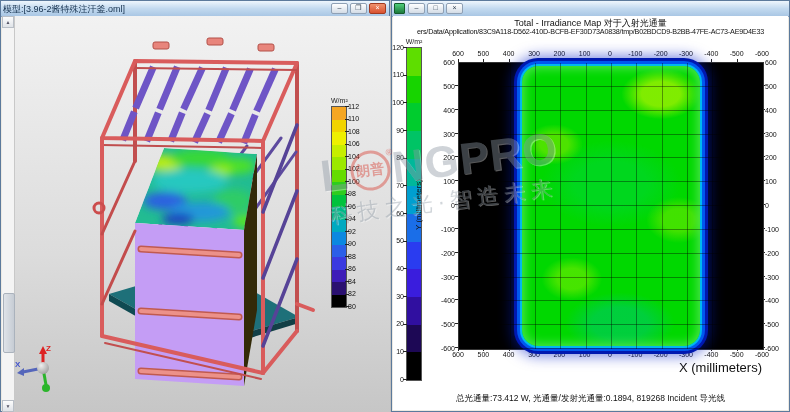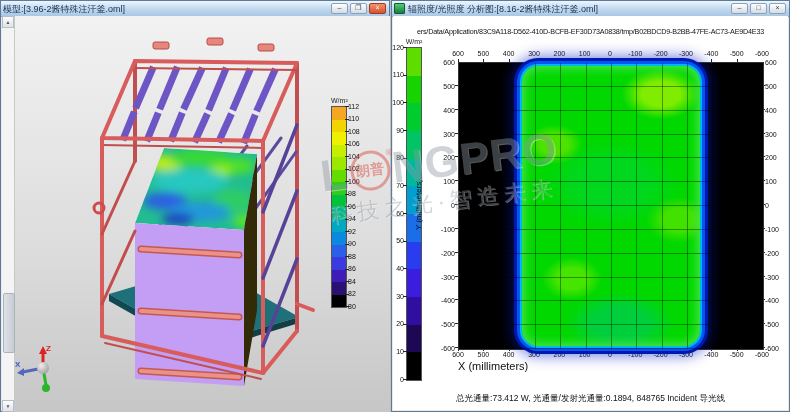--- a/index.html
+++ b/index.html
@@ -56,21 +56,21 @@
   #map-annotation{position:absolute;left:138px;top:116px;font-size:28px;letter-spacing:5px;font-weight:normal}
   .tickstrip{position:absolute;background-repeat:repeat}
   .tickstrip.h{height:3px;width:304px;background-image:repeating-linear-gradient(90deg,#222 0 1px,transparent 1px 25.333px)}
   .tickstrip.v{width:3px;height:286px;background-image:repeating-linear-gradient(0deg,#222 0 1px,transparent 1px 23.833px)}
   .xaxis{position:absolute;left:65px;width:304px;height:8px;font-size:7px;color:#111}
   .xaxis .tick-label{position:absolute;top:0;white-space:nowrap}
   .yaxis{position:absolute;top:46px;height:286px;width:26px;font-size:7px;color:#111}
   .yaxis .tick-label{position:absolute;left:0;width:100%;line-height:7px}
   .yaxis.left{left:36px;text-align:right}
   .yaxis.right{left:372px;text-align:left}
-  #x-title{top:344px;font-size:11px;left:65px;width:304px;text-align:left;position:absolute;color:#111}
+  #x-title{top:344px;font-size:13px;left:65px;width:304px;text-align:right;position:absolute;color:#111}
   #y-title{position:absolute;left:20px;top:46px;height:286px;width:10px;display:flex;align-items:center;justify-content:center;
            font-size:8px;color:#111;writing-mode:vertical-rl;transform:rotate(180deg)}
   #stats1{top:366px;font-size:8.5px}
   #stats2{top:377px;font-size:8.5px}
   
   #watermark{position:absolute;left:276px;top:140px;width:330px;z-index:60;opacity:.42;transform:rotate(-7deg);pointer-events:none}
   .wm-row1{display:flex;align-items:center;justify-content:center;gap:2px}
   .wm-letters{font-size:44px;font-weight:bold;color:#8e99a4;letter-spacing:1px;line-height:44px;
               text-shadow:1px 1px 0 rgba(255,255,255,.85)}
   .wm-badge{position:relative;width:40px;height:40px;border:3px solid #d93a2e;border-radius:50%;display:flex;
@@ -273,29 +273,29 @@
             <div class="cb-lab" style="top: 196.5px;">80</div>
             <div class="cb-tick" style="top: 200px;"></div>
           </div>
       </div>
     </div>
   </div>
 
   <div class="window" style="left:391px;top:0;width:399px;height:412px">
     <div class="titlebar">
       <div class="app-icon"></div>
-      <div class="title-text">辐照度/光照度 分析图:[8.16-2酱特殊注汗釜.oml]</div>
       <div class="btn-group">
         <div class="win-btn">–</div>
         <div class="win-btn">□</div>
         <div class="win-btn">×</div>
       </div>
     </div>
 
     <div id="right-content">
+      <div id="hdr1" class="center-line">Total - Irradiance Map 对于入射光通量</div>
       <div id="hdr2" class="center-line">ers/Data/Application/83C9A118-D562-410D-BCFB-EF30D73A0838/tmp/B02BDCD9-B2BB-47FE-AC73-AE9D4E33</div>
 
       <div id="right-cb" class="colorbar" style="left:13px;top:31px;width:16px">
         <div class="cb-title" style="position:absolute;top:-9px;left:-6px;width:28px">W/m²</div>
         <div class="cb-wrap">
           <div class="cb-bar">
               <div style="height: 27.67px; background: rgb(94, 222, 0);"></div>
               <div style="height: 27.67px; background: rgb(23, 212, 0);"></div>
               <div style="height: 27.67px; background: rgb(0, 204, 46);"></div>
               <div style="height: 27.67px; background: rgb(0, 196, 101);"></div>
@@ -405,21 +405,21 @@
       <div class="tickstrip h" style="left:65px;top:43px"></div>
       <div class="tickstrip h" style="left:65px;top:332px"></div>
       <div class="tickstrip v" style="left:62px;top:46px"></div>
       <div class="tickstrip v" style="left:369px;top:46px"></div>
 
       <div id="plot">
         <div id="blob"></div>
         <div id="grid"></div>
       </div>
 
-      <div id="stats2" class="center-line">总光通量:73.412 W, 光通量/发射光通量:0.1894, 848765 Incident 导光线</div>
+      <div id="stats2" class="center-line">总光通量:73.412 W, 光通量/发射光通量:0.1894, 819268 Incident 导光线</div>
     </div>
   </div>
 
   <div id="watermark">
     <div class="wm-row1">
       <span class="wm-letters">L</span>
       <span class="wm-badge">
         <span>朗普</span>
         <span class="wm-reg">®</span>
       </span>

